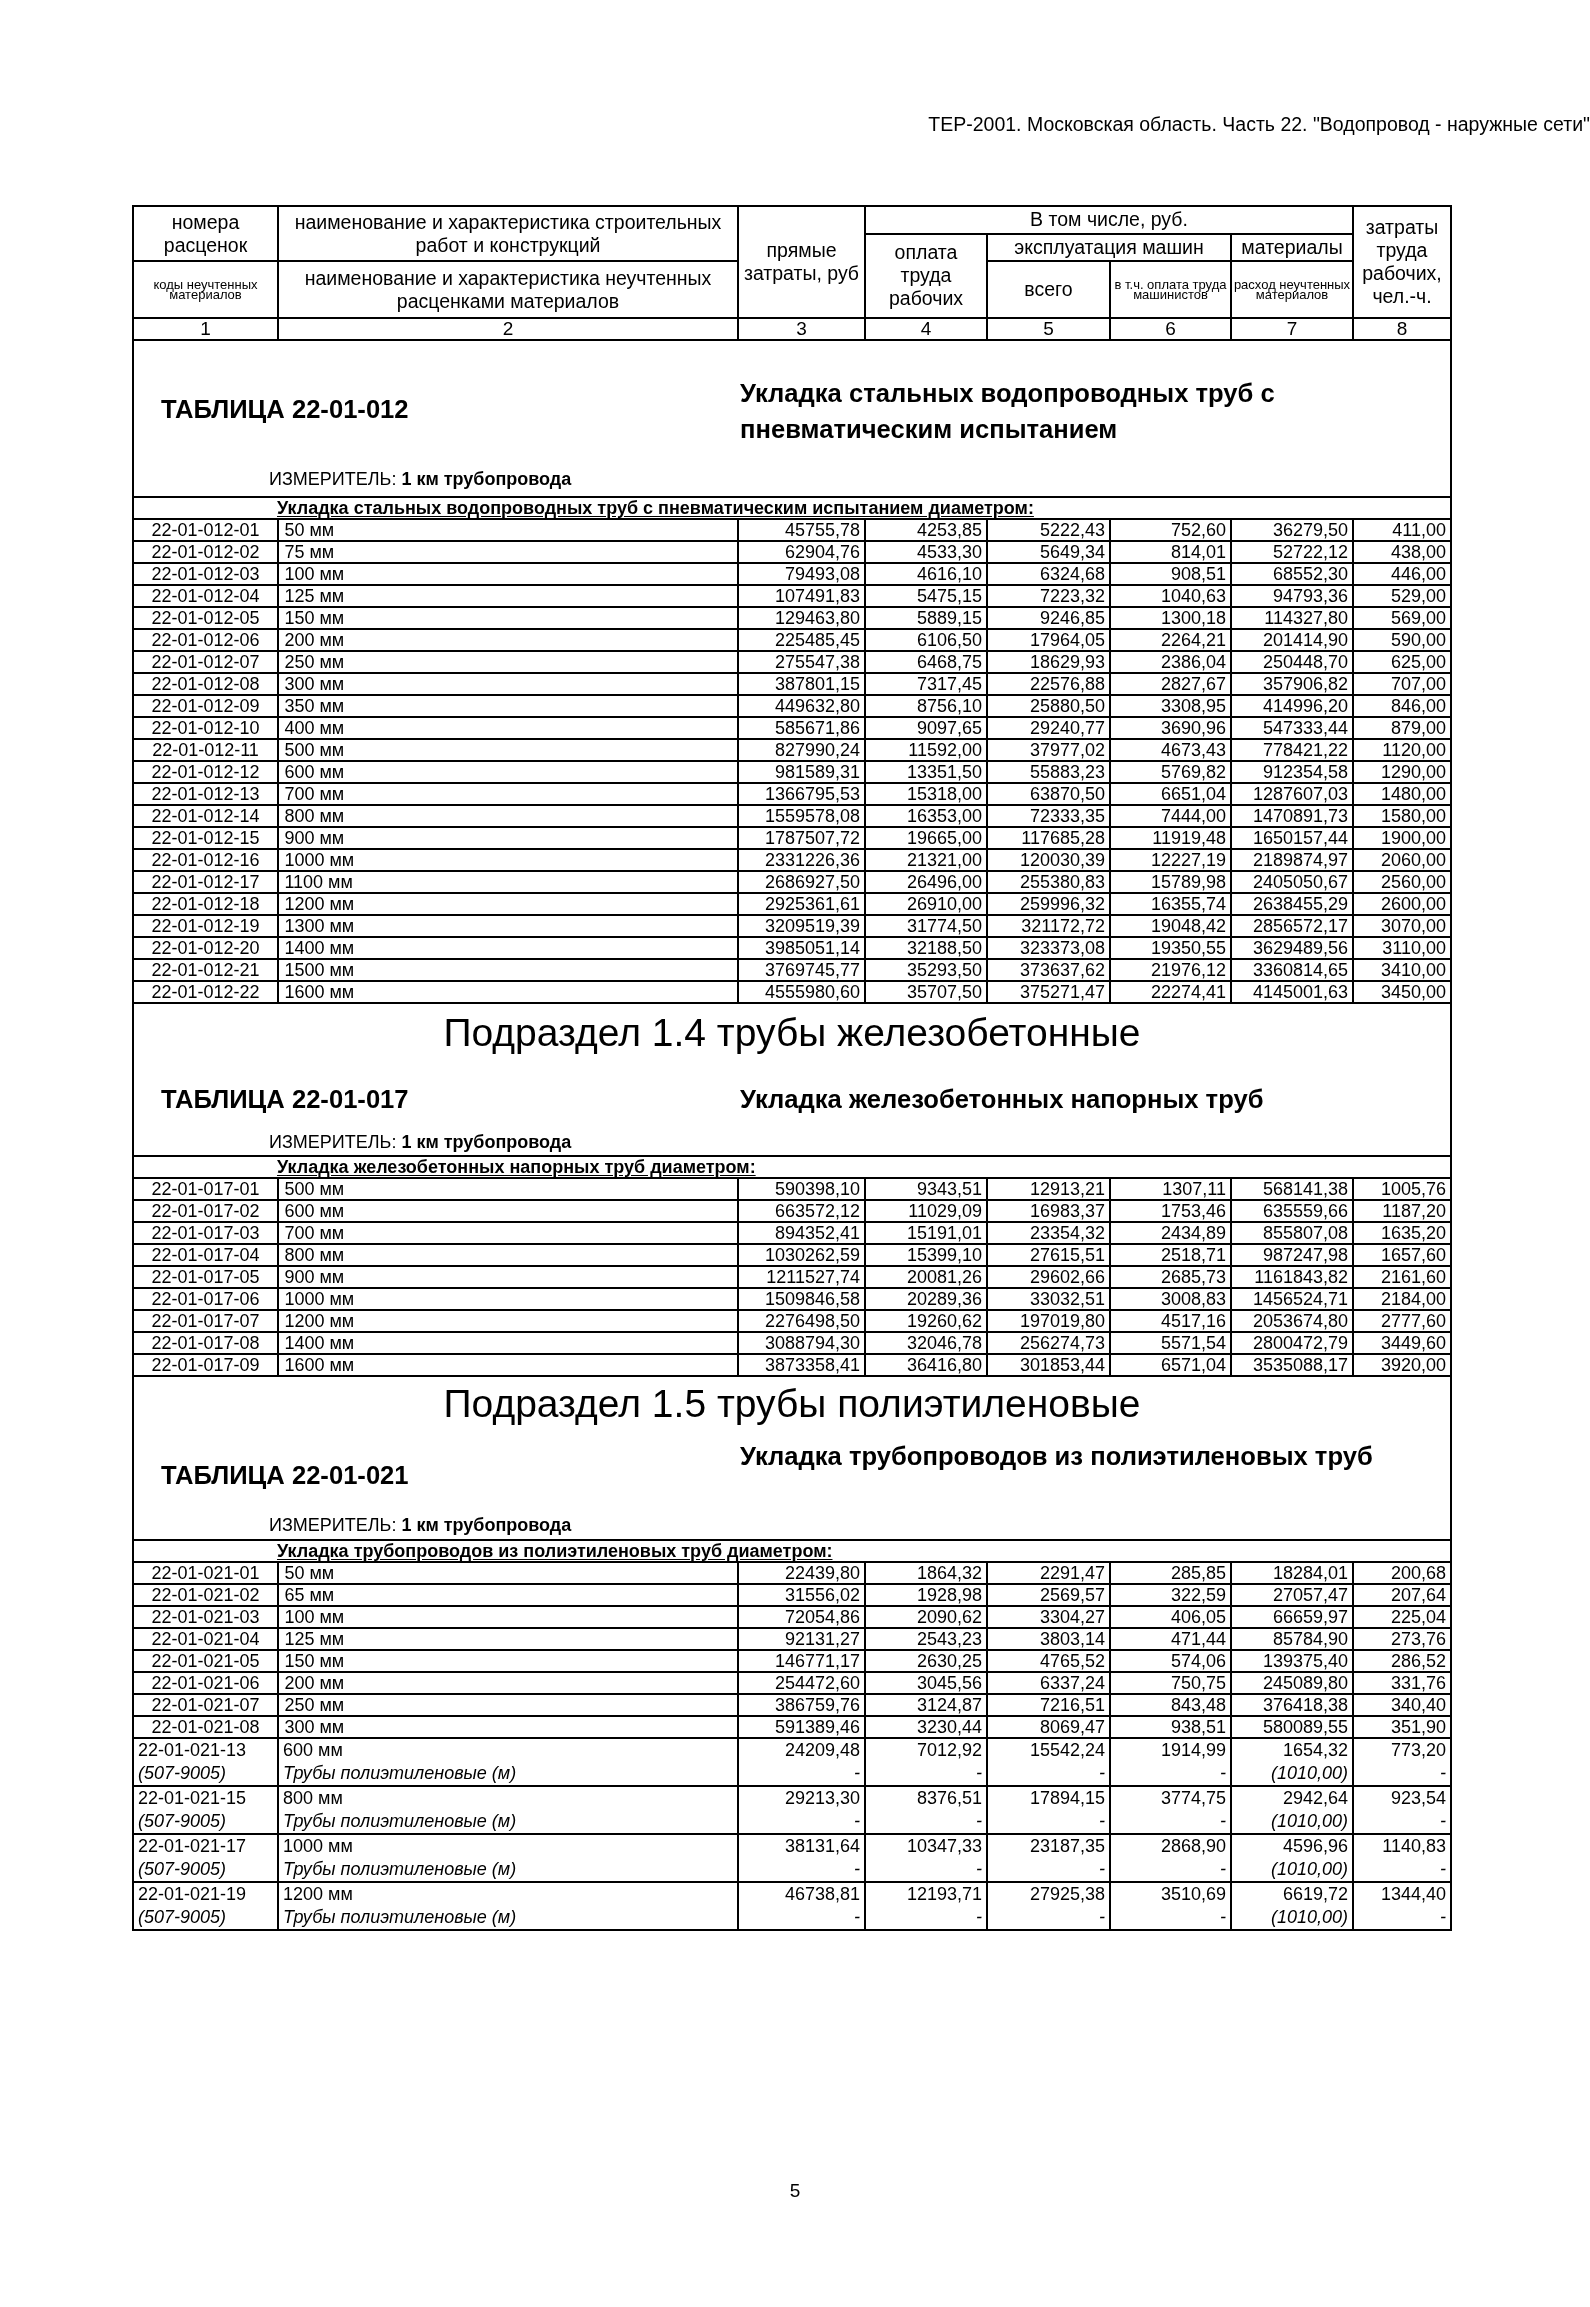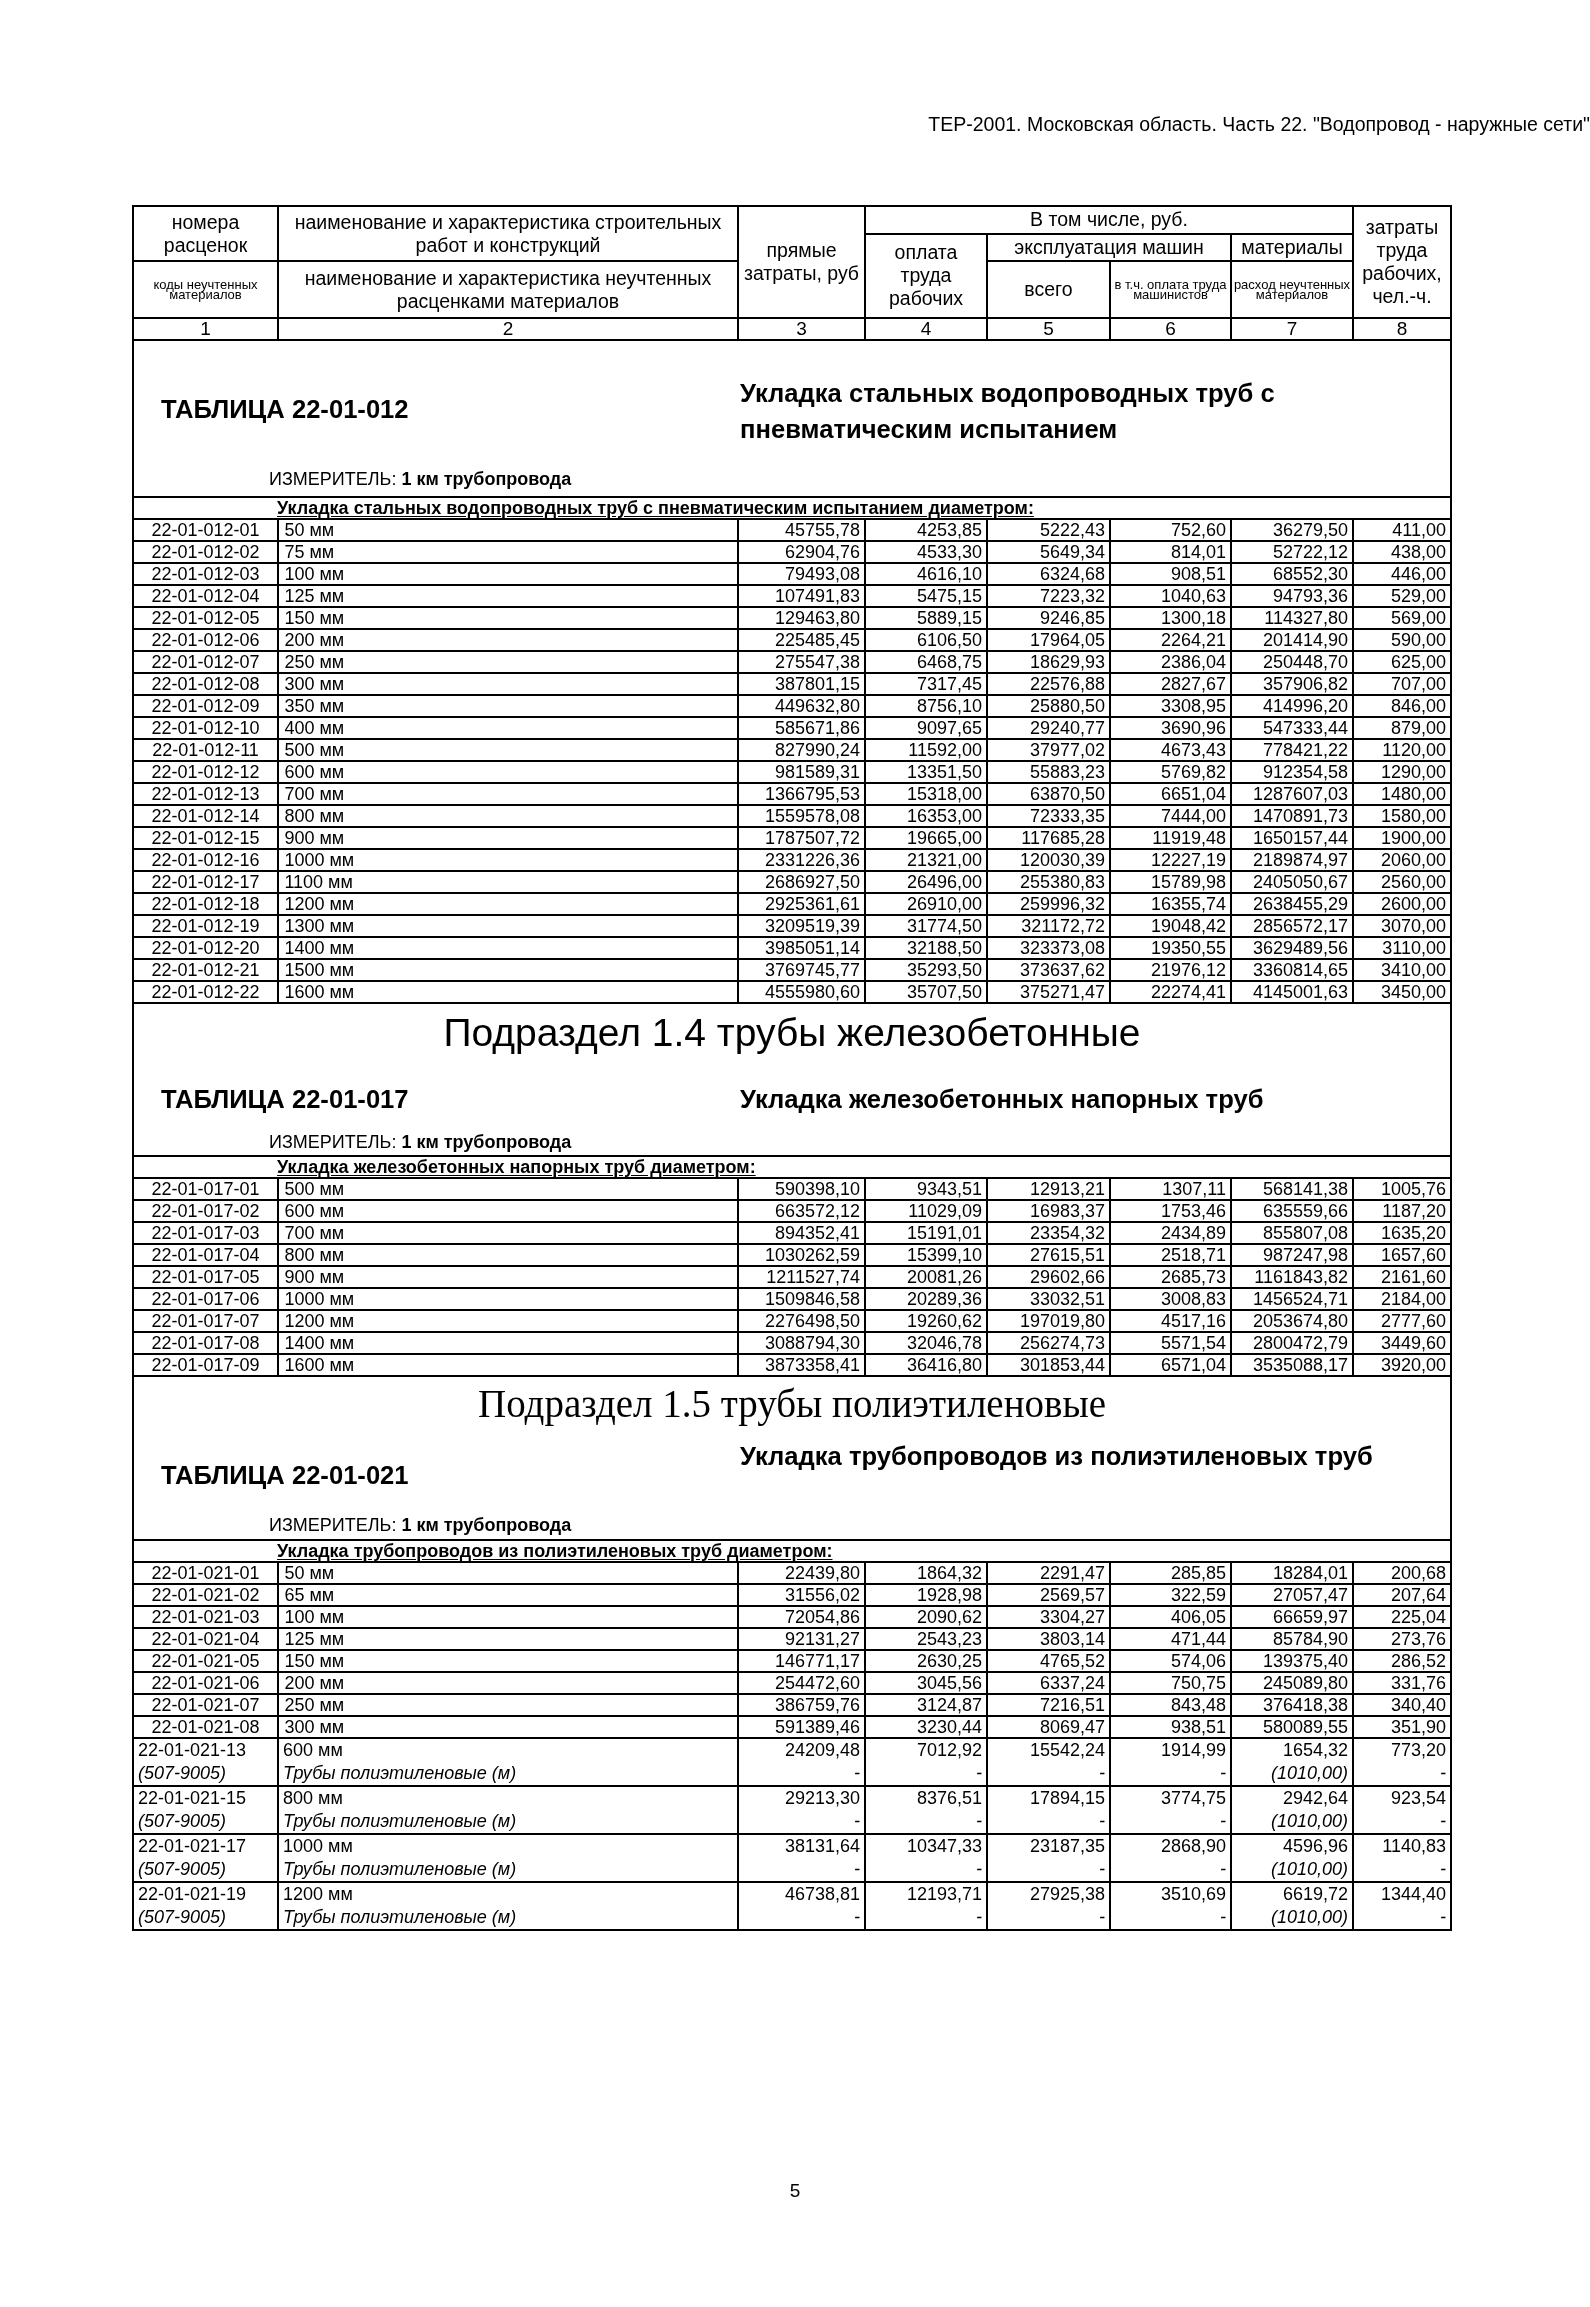--- a/index.html
+++ b/index.html
@@ -414,21 +414,21 @@
           <td class="code">22-01-017-09</td>
           <td class="name">1600 мм</td>
           <td class="num">3873358,41</td>
           <td class="num">36416,80</td>
           <td class="num">301853,44</td>
           <td class="num">6571,04</td>
           <td class="num">3535088,17</td>
           <td class="num">3920,00</td>
         </tr>
         <tr class="sect">
-          <td colspan="8" class="subsect" style="height: 54px; line-height: 54px; font-family: Liberation Serif, serif;">Подраздел 1.5 трубы полиэтиленовые</td>
+          <td colspan="8" class="subsect" style="height: 54px; line-height: 54px;">Подраздел 1.5 трубы полиэтиленовые</td>
         </tr>
         <tr class="sect">
           <td colspan="8" style="border-top: none;">
             <div class="sect-inner" style="height: 108px;">
               <div class="tbl-name" style="top:30px">ТАБЛИЦА 22-01-021</div>
               <div class="tbl-desc" style="top:6.7px">Укладка трубопроводов из полиэтиленовых труб</div>
               <div class="meter" style="top:84px"><span>ИЗМЕРИТЕЛЬ: </span><b>1 км трубопровода</b></div>
             </div>
           </td>
         </tr>

